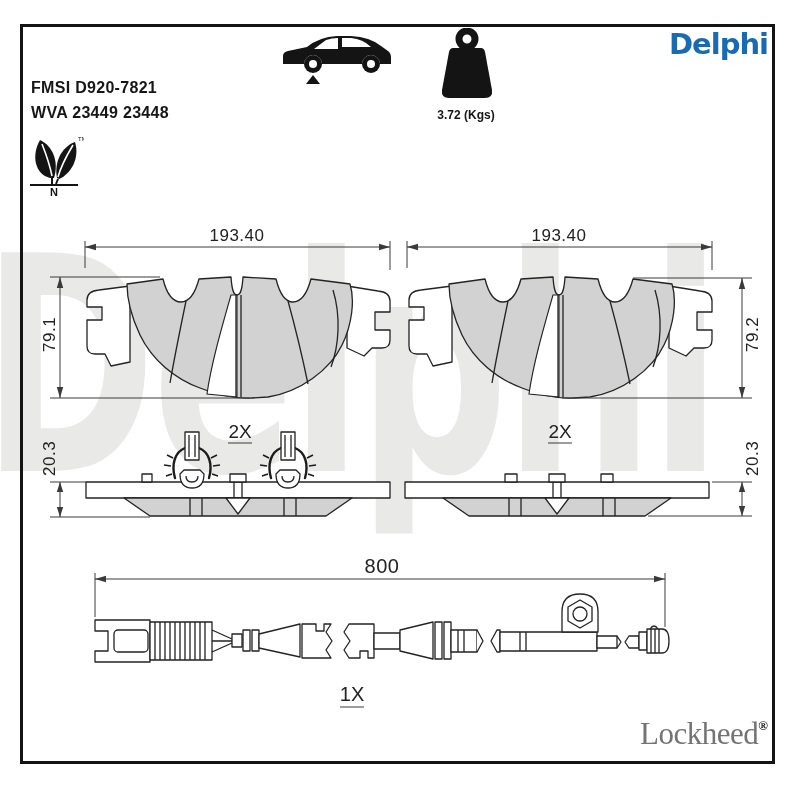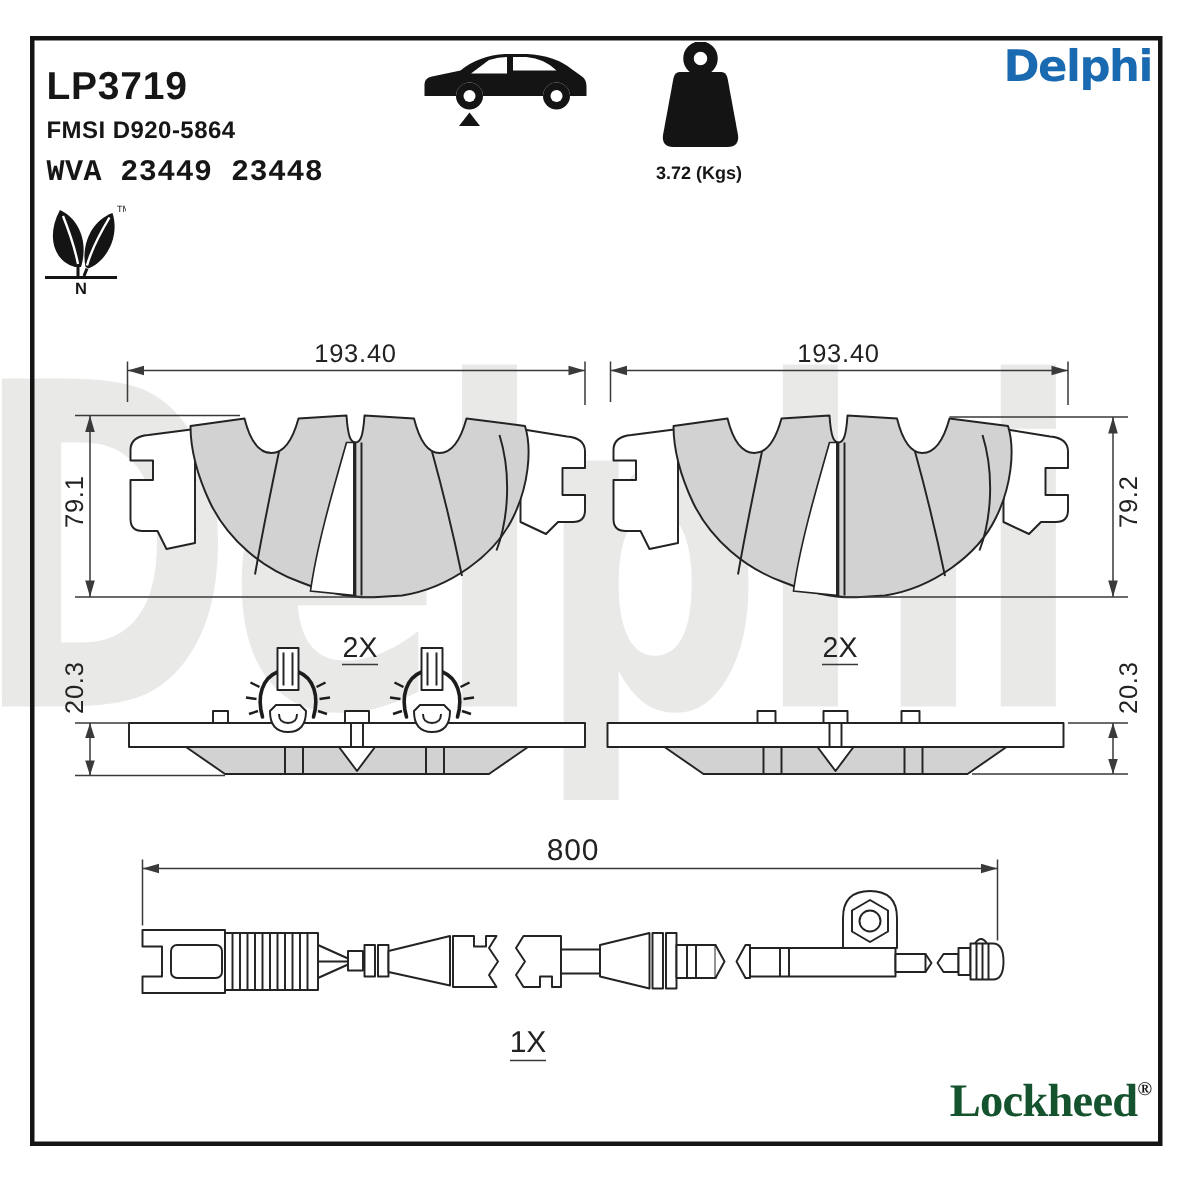--- a/index.html
+++ b/index.html
@@ -7,26 +7,26 @@
         font-family:"Liberation Sans",sans-serif;color:#161616;}
   
   .watermark{position:absolute;left:-18px;top:218px;font-family:"DejaVu Sans",sans-serif;
              font-weight:bold;font-size:300px;line-height:1;color:#e9e9e8;white-space:nowrap;
              transform:scaleX(0.70);transform-origin:left top;letter-spacing:-6px;z-index:0;user-select:none;}
   svg.sheet{position:absolute;left:0;top:0;z-index:1;}
   .frame{position:absolute;left:20px;top:24px;width:749px;height:734px;border:3px solid #141414;z-index:3;pointer-events:none;}
   .hdr{position:absolute;z-index:2;}
   .t-part{left:31px;top:42px;font-size:26px;font-weight:800;letter-spacing:.5px;}
   .t-fmsi{left:31px;top:79px;font-size:16px;font-weight:700;letter-spacing:.3px;}
-  .t-wva{left:31px;top:104px;font-size:20px;font-weight:700;letter-spacing:.3px;font-family:Liberation Mono, monospace;}
+  .t-wva{left:31px;top:104px;font-size:16px;font-weight:700;letter-spacing:.3px;}
   .t-weight{left:404px;top:108px;width:124px;text-align:center;font-size:12px;font-weight:700;}
   .t-delphi{left:630px;top:27px;width:138px;text-align:right;font-size:29px;font-weight:800;
             font-family:"DejaVu Sans",sans-serif;letter-spacing:-1px;}
   .t-lockheed{left:590px;top:716px;width:178px;text-align:right;z-index:2;}
-  .t-lockheed .main{font-family:"Liberation Serif",serif;font-weight:700;font-size:31px;letter-spacing:-.5px;color:#14532d;}
+  .t-lockheed .main{font-family:"Liberation Serif",serif;font-weight:400;font-size:31px;letter-spacing:-.5px;color:#737373;}
   .t-lockheed sup{font-size:13px;font-family:"Liberation Serif",serif;font-weight:700;vertical-align:14px;}
   .icon{position:absolute;z-index:2;}
   
   .ln{stroke:#232323;stroke-width:1.3;fill:none;stroke-linejoin:round;}
   .lnw{stroke:#232323;stroke-width:1.3;fill:#ffffff;stroke-linejoin:round;}
   .lng{stroke:#232323;stroke-width:1.3;fill:#d2d2d2;stroke-linejoin:round;}
   .dim{stroke:#3a3a3a;stroke-width:1;fill:none;}
   .dimf{fill:#3a3a3a;stroke:none;}
   .dimt{font-family:"Liberation Sans",sans-serif;font-size:17px;fill:#222;letter-spacing:.5px;}
   .qtyt{font-family:"Liberation Sans",sans-serif;font-size:19px;fill:#222;}
@@ -183,22 +183,21 @@
       <path class="lnw" d="M629,636 L625,642 L629,648 H639 V636 Z"></path>
       <rect class="lnw" x="639" y="632" width="8" height="18"></rect>
       <path class="lnw" d="M647,629 H662 Q669,629 669,641 Q669,653 662,653 H647 Z"></path>
       <path class="ln" d="M651,629 V653 M655,629 V653 M659,629 V653 M650,629 Q654,623 658,629"></path>
 
       <text class="qtyt" x="352" y="701" text-anchor="middle" style="font-size:20px">1X</text>
       <path class="dim" d="M340,707 H364"></path>
     </g>
   </svg>
 
-  <div class="hdr t-part" style="position:absolute">LP3719</div>
-  <div class="hdr t-fmsi" style="position:absolute">FMSI D920-5864</div>
+  <div class="hdr t-fmsi" style="position:absolute">FMSI D920-7821</div>
   <div class="hdr t-wva" style="position:absolute">WVA 23449 23448</div>
 
   <svg class="icon" style="left:281px;top:34px" width="112" height="50" viewBox="0 0 112 50">
     <path d="M2,30 V22 Q2,18 7,17 L26,13 Q38,3 56,2 L70,2 Q89,3 100,12 L107,17 Q110,19 110,24 V30 H99 A9,9 0 0 0 81,30 H41 A9,9 0 0 0 23,30 Z" fill="#141414"></path>
     <path d="M33,15 L45,6 Q51,4 57,4 L57,15 Z" fill="#ffffff"></path>
     <path d="M61,4 L70,4 Q82,5 90,13 L61,13 Z" fill="#ffffff"></path>
     <circle cx="32" cy="30" r="9" fill="#141414"></circle>
       <circle cx="32" cy="30" r="4" fill="#ffffff"></circle>
     <circle cx="90" cy="30" r="9" fill="#141414"></circle>
       <circle cx="90" cy="30" r="4" fill="#ffffff"></circle>

